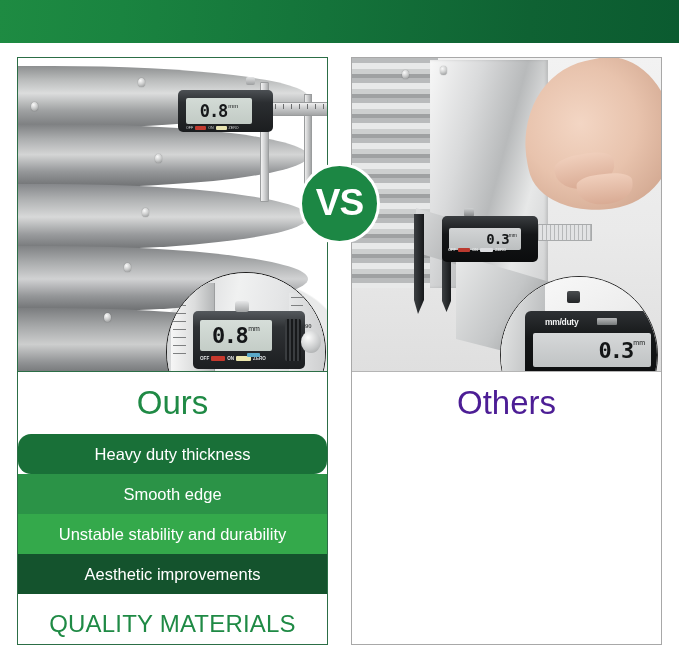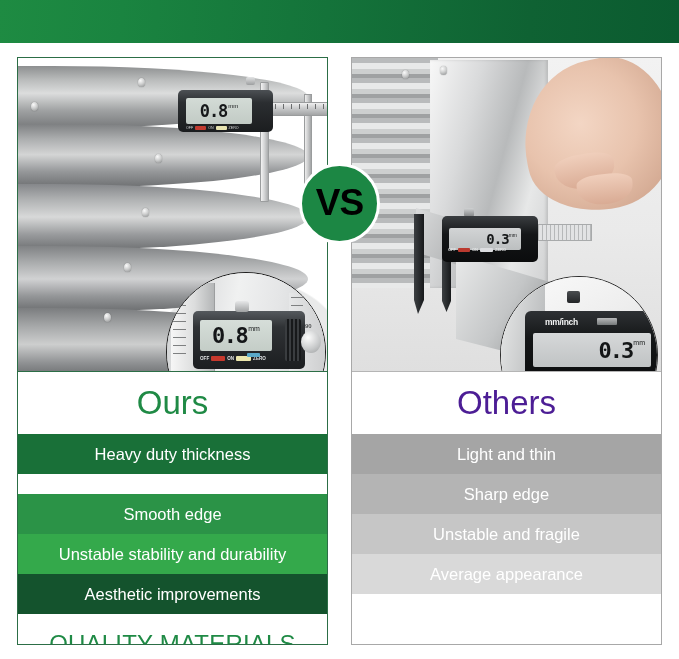--- a/index.html
+++ b/index.html
@@ -379,21 +379,21 @@
     position: absolute;
     left: 299px; top: 163px;
     width: 81px; height: 81px;
     border-radius: 50%;
     background: #1c8744;
     border: 3px solid #ffffff;
     display: flex; align-items: center; justify-content: center;
     z-index: 20;
   }
   .vs-text {
-    color: #000000;
+    color: #ffffff;
     font-size: 37px;
     font-weight: bold;
     letter-spacing: -1px;
     line-height: 1;
     margin-top: -2px;
   }
 
   
   .panel-heading {
     height: 62px;
@@ -407,22 +407,22 @@
   
   .rows { display: block; }
   .row {
     height: 40px;
     display: flex; align-items: center; justify-content: center;
     color: #ffffff;
     font-size: 16.5px;
     text-align: center;
     padding: 0 6px;
   }
-  .lg1 { background: #197038; }
-  .lg2 { background: #2b9347; margin-top: 20px; }
+  .lg1 { background: #197038; border-radius: 13px; }
+  .lg2 { background: #2b9347; }
   .lg3 { background: #34a94b; }
   .lg4 { background: #14532d; }
   .gr1 { background: #a5a5a5; }
   .gr2 { background: #b4b4b4; }
   .gr3 { background: #c6c6c6; }
   .gr4 { background: #d9d9d9; }
 
   
   .panel-footer {
     height: 60px;
@@ -577,42 +577,36 @@
           <span class="calr-sw2"></span>
           <span class="calr-lbl">ZERO</span>
         </div>
       </div>
 
       <div class="inset-circle inset-right">
         <div class="inset-right-bg"></div>
         <div class="ir-sheet"></div>
         <div class="ir-knob"></div>
         <div class="ir-cal">
-          <span class="ir-top-lbl">mm/inch</span>
+          <span class="ir-top-lbl">mm/duty</span>
           <span class="ir-top-sw"></span>
           <div class="ir-screen">
             <span class="ir-num">0.3</span>
             <span class="ir-unit">mm</span>
           </div>
           <div class="ir-btns">
             
             
             
             
             
           </div>
         </div>
       </div>
     </div>
 
     <div class="panel-heading">Others</div>
 
-    <div class="rows">
-      <div class="row gr1">Light and thin</div>
-      <div class="row gr2">Sharp edge</div>
-      <div class="row gr3">Unstable and fragile</div>
-      <div class="row gr4">Average appearance</div>
-    </div>
 
     <div class="panel-footer-empty"></div>
   </div>
 
 </div>
 
 </body></html>

